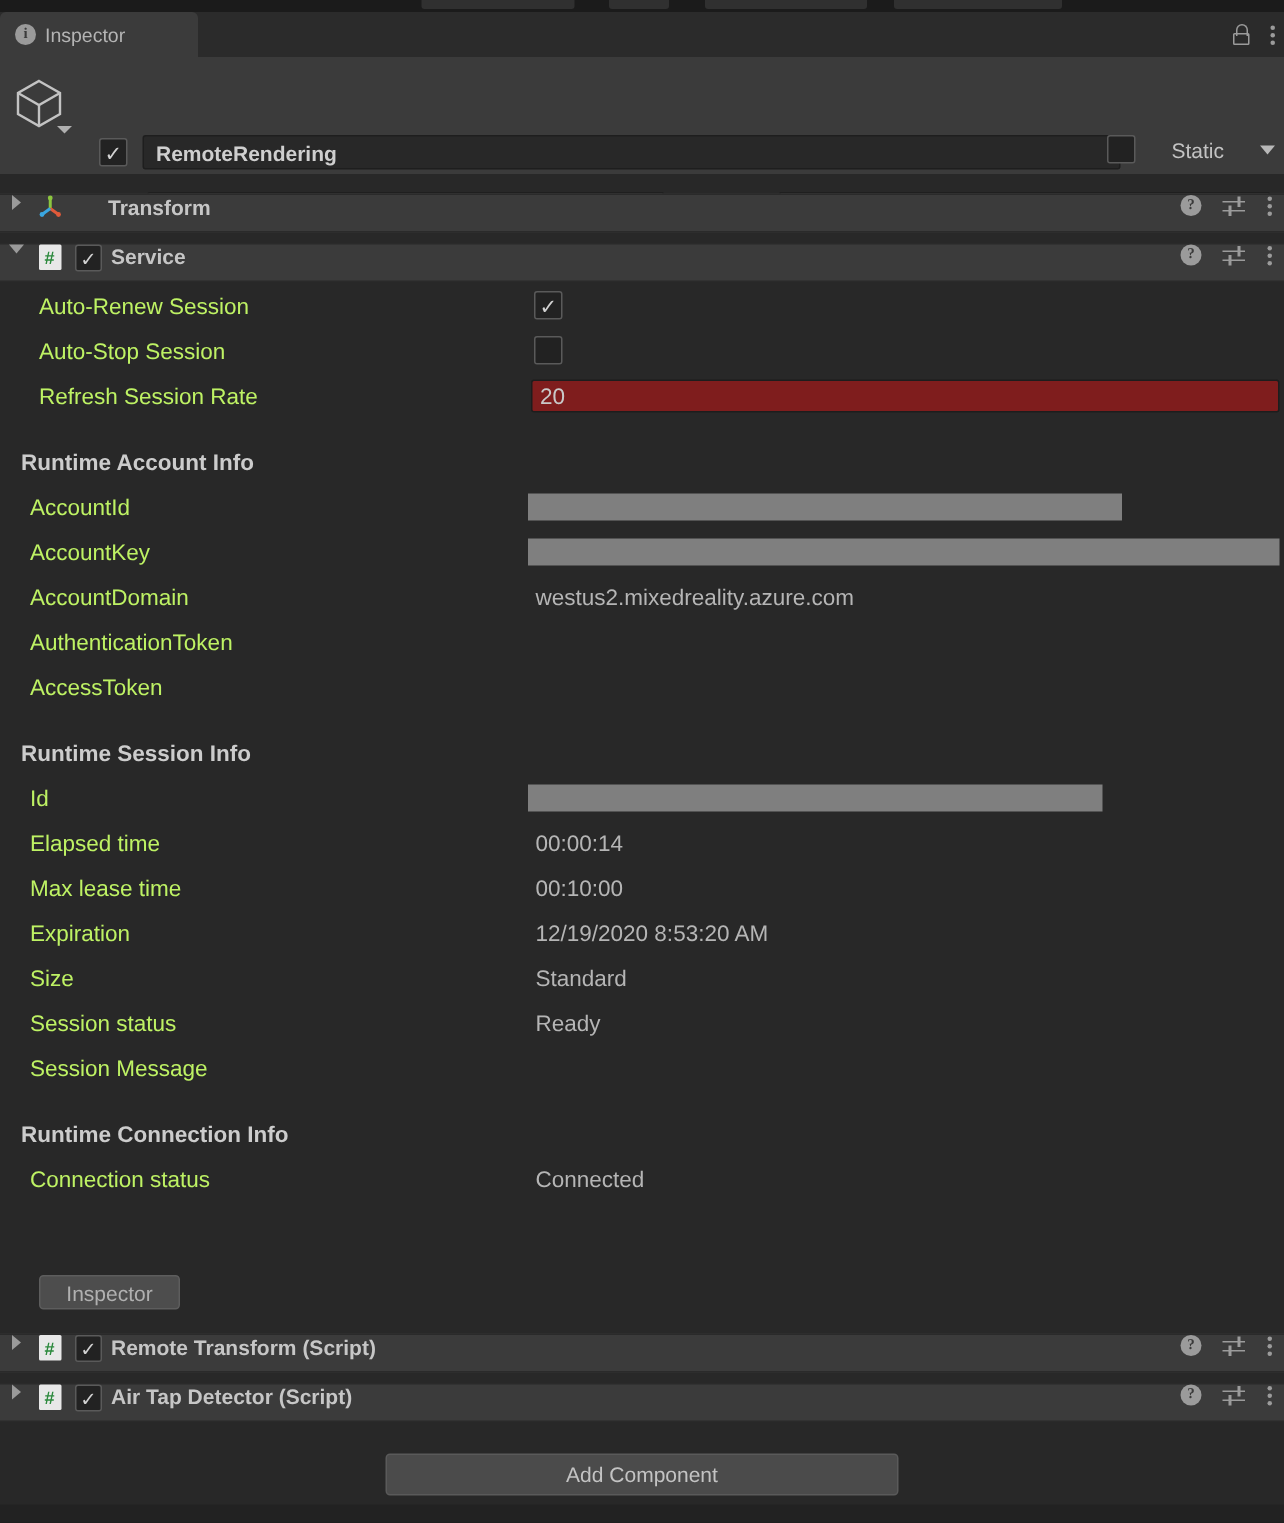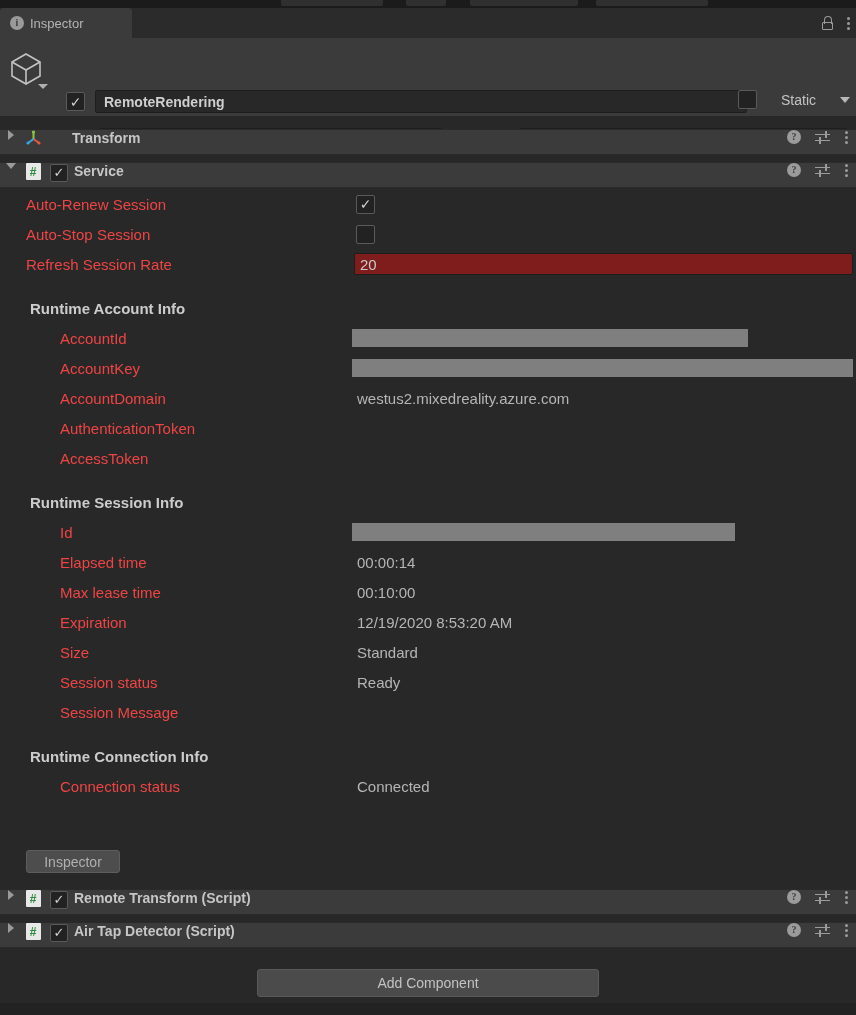--- a/index.html
+++ b/index.html
@@ -95,24 +95,24 @@
     font-size:10px;font-weight:bold;display:flex;align-items:center;justify-content:center;line-height:1;
     font-family:"Liberation Serif", serif;
   }
   .preset-icon { width:15px; height:13px; position:relative; }
   .preset-icon i { position:absolute; left:0; width:15px; height:1.6px; background:#9b9b9b; display:block; }
   .preset-icon b { position:absolute; width:1.6px; height:7px; background:#9b9b9b; display:block; }
 
   
   .body { position:absolute; left:0; top:189px; width:856px; }
   .prow { position:relative; height:30px; display:flex; align-items:center; }
-  .plabel { color:#ef4444; font-size:15px; }
-  .plabel.indent { padding-left:60px; }
+  .plabel { color:#bef264; font-size:15px; }
+  .plabel.indent { padding-left:20px; }
   .plabel.noindent { padding-left:26px; }
-  .section-title { color:#cccccc; font-size:15px; font-weight:bold; padding-left:30px; }
+  .section-title { color:#cccccc; font-size:15px; font-weight:bold; padding-left:14px; }
   .pvalue { position:absolute; left:357px; color:#b5b5b5; font-size:15px; }
   .redact { position:absolute; height:18px; background:#7f7f7f; }
   .numfield {
     position:absolute; left:354px; width:499px; height:22px;
     background:#7f1d1d; border:1px solid #1d1d1d; border-radius:2px;
     color:#c9c9c9; font-size:15px; display:flex; align-items:center; padding-left:5px;
   }
   .cbx { position:absolute; left:356px; }
 
   .inspector-btn {

